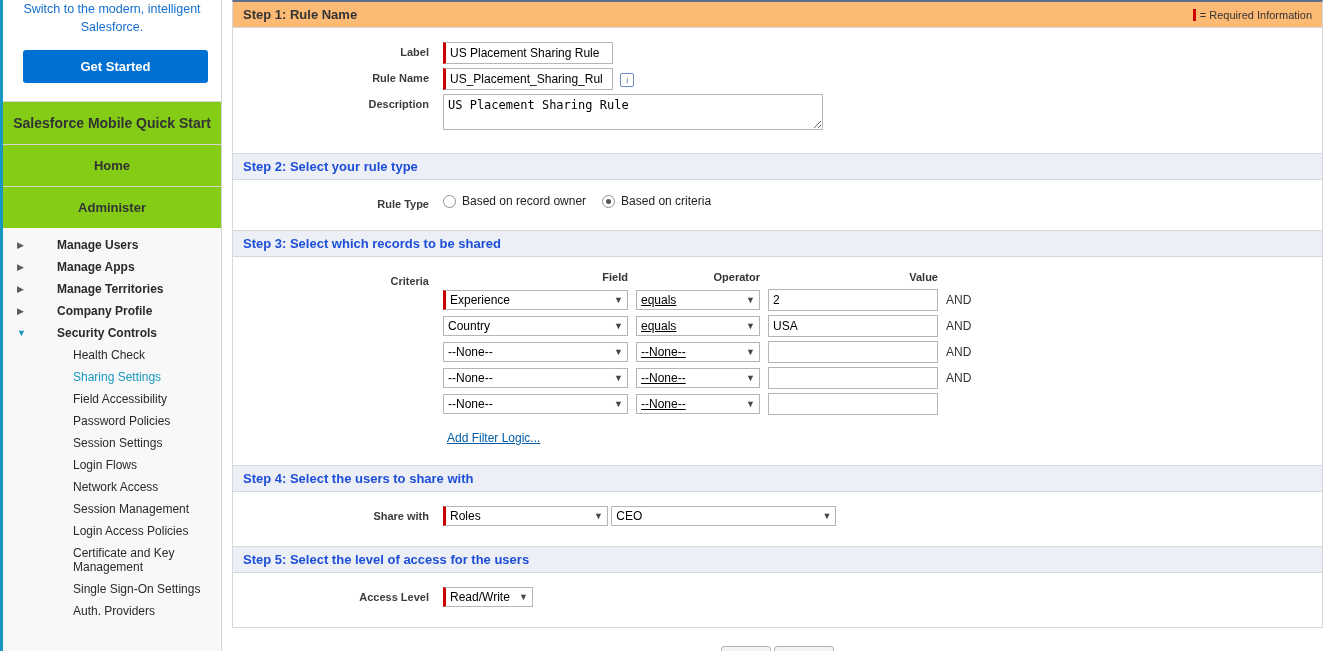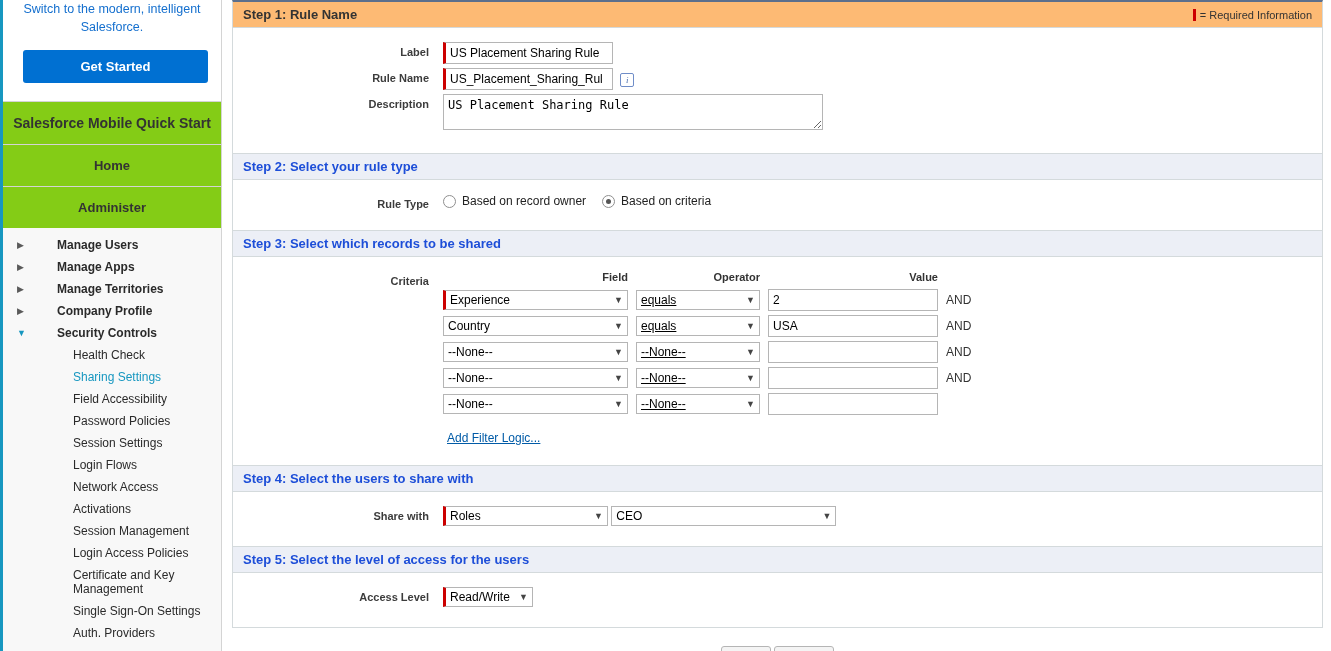--- a/index.html
+++ b/index.html
@@ -123,23 +123,20 @@
         <li class="sub">
             <a>Session Settings</a>
           </li>
         <li class="sub">
             <a>Login Flows</a>
           </li>
         <li class="sub">
             <a>Network Access</a>
           </li>
         <li class="sub">
-            <a>Activations</a>
-          </li>
-        <li class="sub">
             <a>Session Management</a>
           </li>
         <li class="sub">
             <a>Login Access Policies</a>
           </li>
         <li class="sub">
             <a>Certificate and Key Management</a>
           </li>
         <li class="sub">
             <a>Single Sign-On Settings</a>

